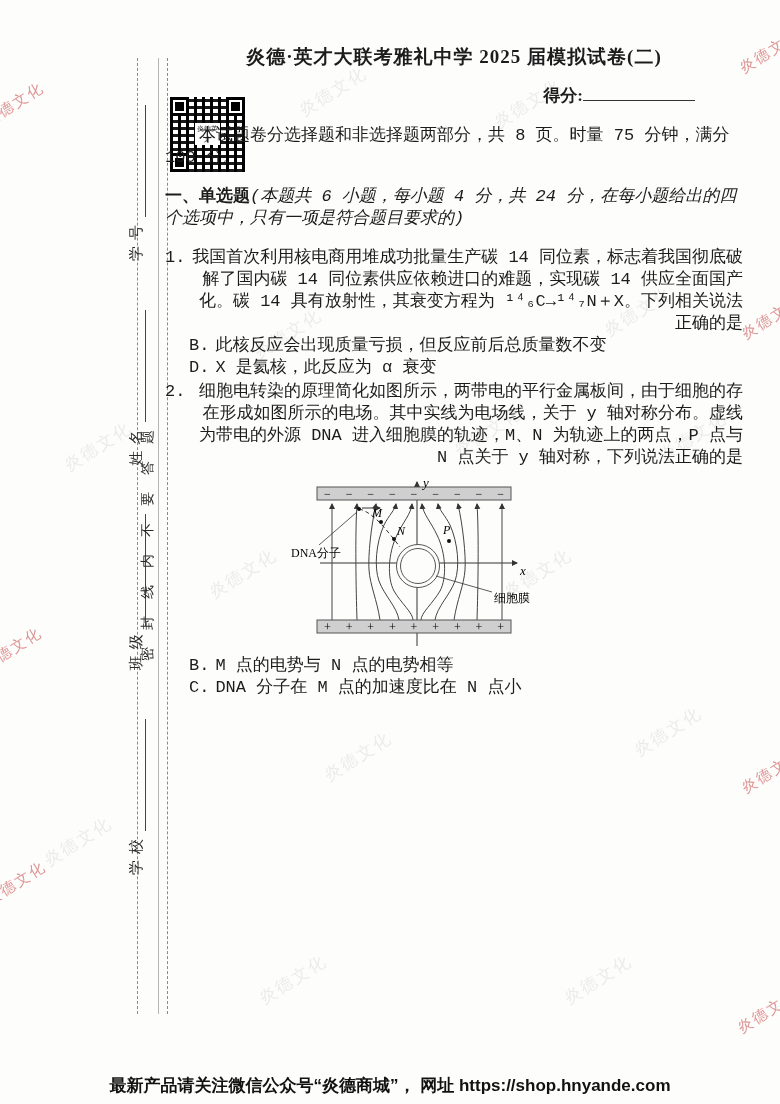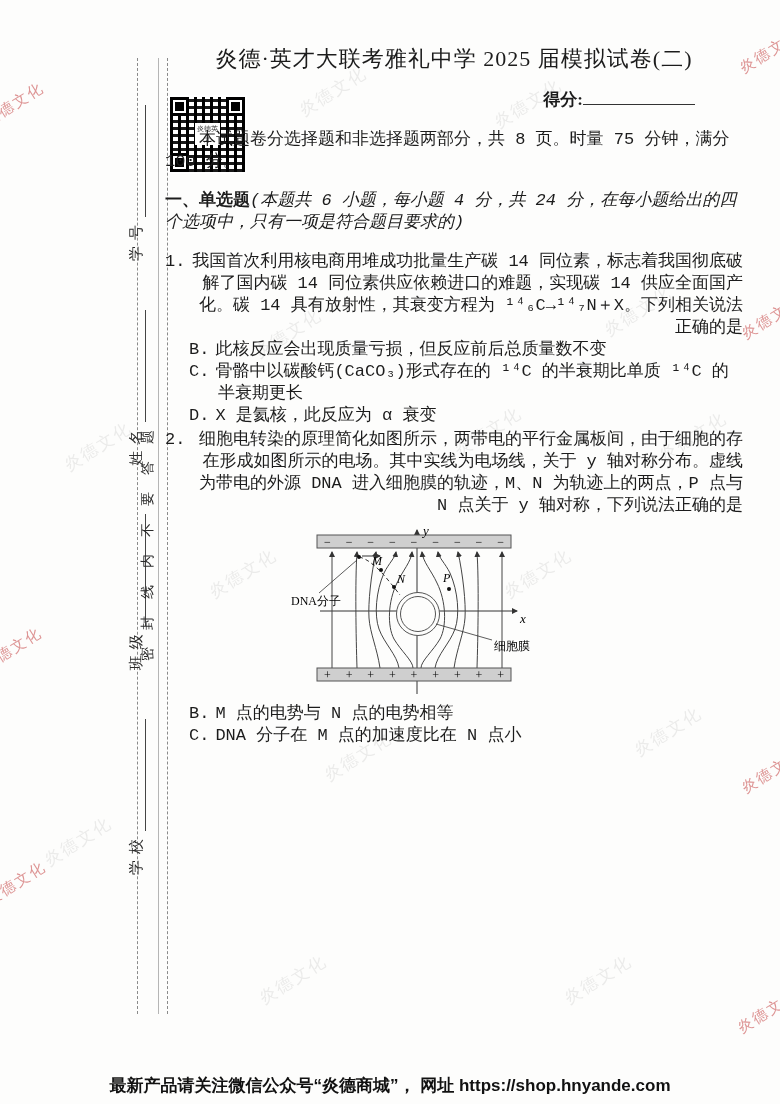--- a/index.html
+++ b/index.html
@@ -19,21 +19,21 @@
   .rotated{position:absolute;transform:rotate(-90deg);display:flex;align-items:center;}
   .student-fields{width:770px;height:24px;left:-249px;top:478px;justify-content:space-between;}
   .sf-group{display:flex;align-items:flex-end;}
   .sf-label{font-size:15px;letter-spacing:6px;color:#2a2a2a;}
   .sf-blank{display:inline-block;width:112px;border-bottom:1px solid #444;height:14px;margin-left:2px;}
   .seal-text{width:272px;height:20px;left:12px;top:515px;}
   .seal-text span{font-size:14px;letter-spacing:17px;color:#2a2a2a;white-space:nowrap;}
 
   
   .main{position:absolute;left:165px;top:44px;width:578px;}
-  .exam-title{font-size:22px;font-weight:normal;text-align:center;letter-spacing:1px;margin:0;}
+  .exam-title{font-size:19px;font-weight:bold;text-align:center;letter-spacing:1px;margin:0;}
   .subject{font-size:27px;font-weight:bold;text-align:center;letter-spacing:14px;margin:26px 0 0 0;}
   .score-line{text-align:right;padding-right:48px;margin-top:14px;font-size:17px;font-weight:bold;}
   .score-blank{display:inline-block;width:112px;border-bottom:1px solid #333;height:15px;}
 
   .qr{position:absolute;left:170px;top:97px;width:75px;height:75px;background:
       repeating-linear-gradient(0deg,rgba(0,0,0,.9) 0 3px,transparent 3px 7px),
       repeating-linear-gradient(90deg,#000 0 3px,#fff 3px 8px);outline:2px solid #fff;}
   .finder{position:absolute;width:13px;height:13px;border:3px solid #000;background:#fff;}
   .finder::after{content:"";position:absolute;inset:2px;background:#000;}
   .f-tl{left:0;top:0;} .f-tr{right:0;top:0;} .f-bl{left:0;bottom:0;}
@@ -132,21 +132,20 @@
     <p class="body-text section-head">
       <span class="section-title">一、单选题</span><span class="section-note">(本题共 6 小题，每小题 4 分，共 24 分，在每小题给出的四个选项中，只有一项是符合题目要求的)</span>
     </p>
 
     <div class="body-text question">
       <span class="qnum">1.</span>
       <span class="qstem">我国首次利用核电商用堆成功批量生产碳 14 同位素，标志着我国彻底破解了国内碳 14 同位素供应依赖进口的难题，实现碳 14 供应全面国产化。碳 14 具有放射性，其衰变方程为 ¹⁴₆C→¹⁴₇N＋X。下列相关说法正确的是</span>
     </div>
     <div class="body-text options">
       <div class="option"><span class="opt-label">B.</span><span>此核反应会出现质量亏损，但反应前后总质量数不变</span></div>
-      <div class="option"><span class="opt-label">C.</span><span>骨骼中以碳酸钙(CaCO₃)形式存在的 ¹⁴C 的半衰期比单质 ¹⁴C 的半衰期更长</span></div>
       <div class="option"><span class="opt-label">D.</span><span>X 是氦核，此反应为 α 衰变</span></div>
     </div>
 
     <div class="body-text question">
       <span class="qnum">2.</span>
       <span class="qstem">细胞电转染的原理简化如图所示，两带电的平行金属板间，由于细胞的存在形成如图所示的电场。其中实线为电场线，关于 y 轴对称分布。虚线为带电的外源 DNA 进入细胞膜的轨迹，M、N 为轨迹上的两点，P 点与 N 点关于 y 轴对称，下列说法正确的是</span>
     </div>
 
     <div class="figure-wrap">
       <svg class="fig-svg" width="345" height="178" viewBox="0 0 345 178">

